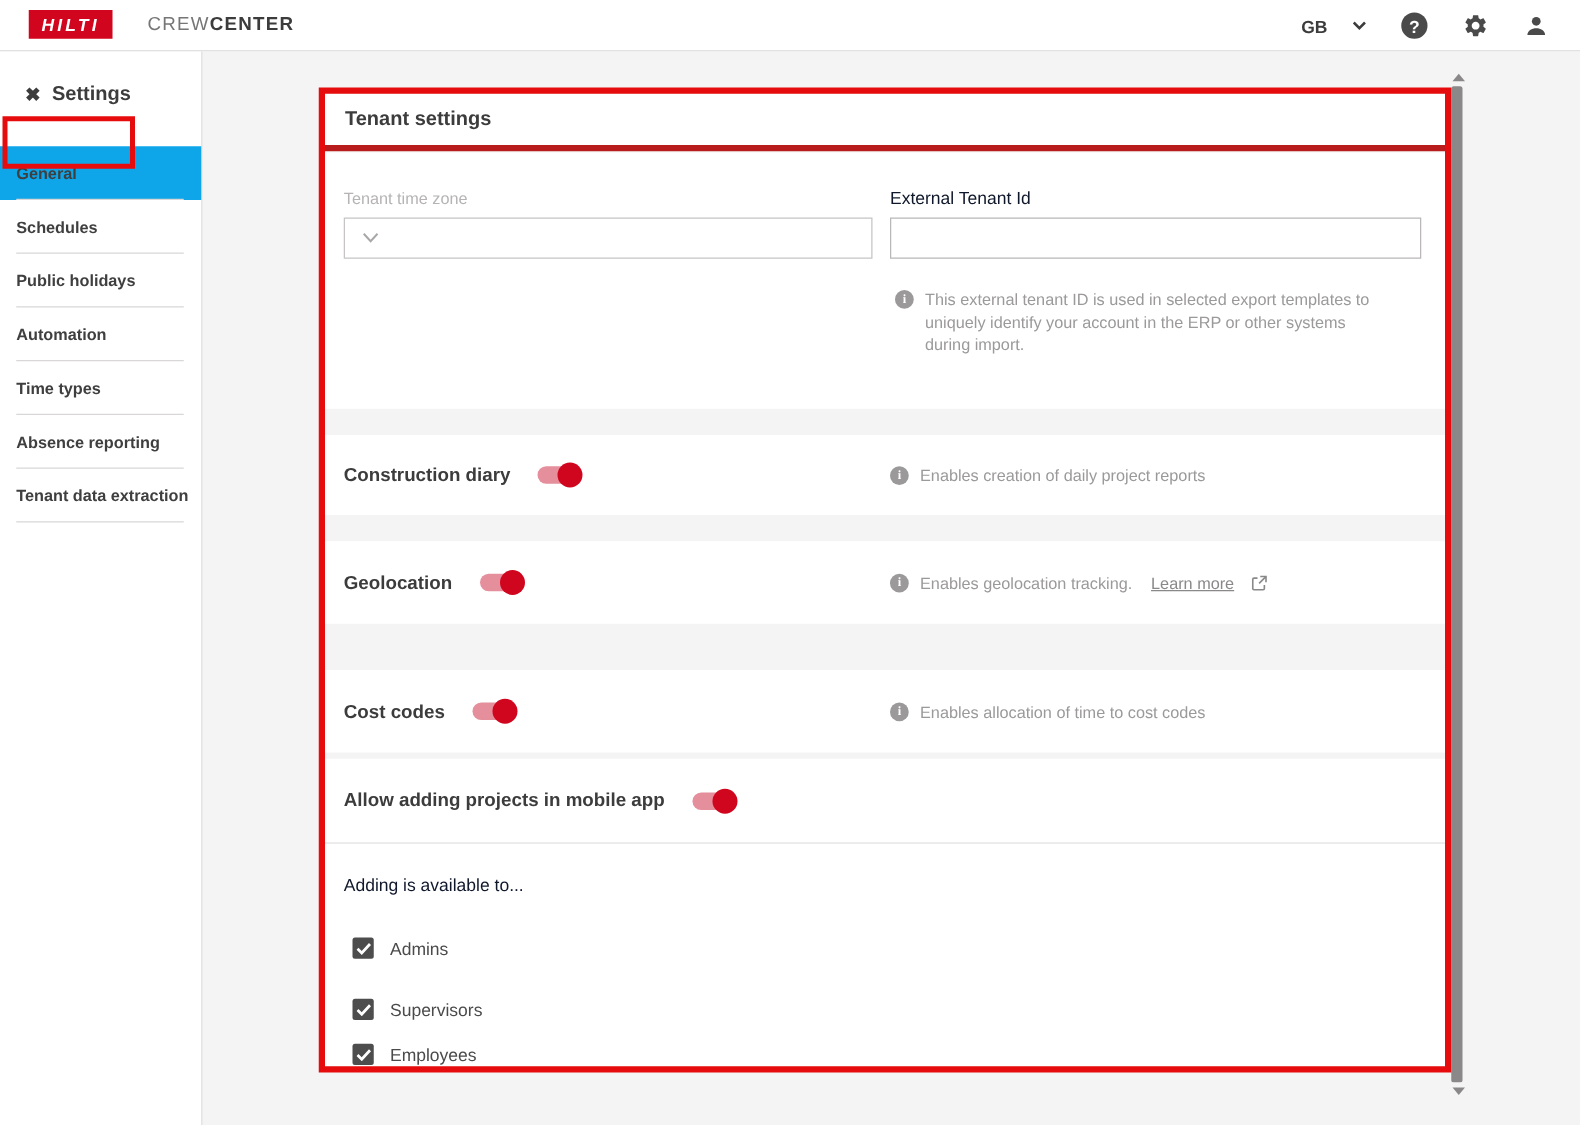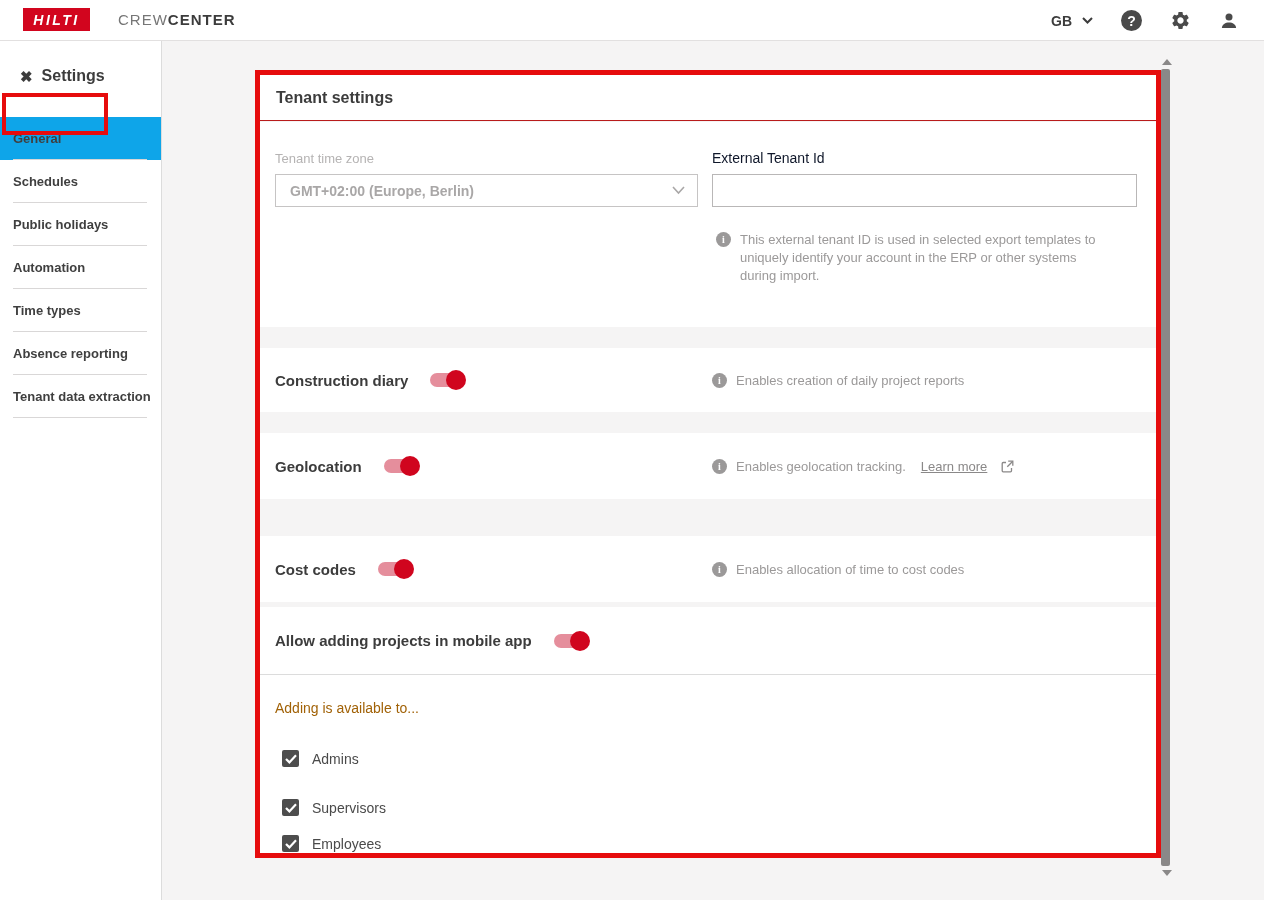--- a/index.html
+++ b/index.html
@@ -23,21 +23,21 @@
     background:#d2051e; color:#fff; display:flex; align-items:center; justify-content:center;
     font-weight:700; font-size:14px; letter-spacing:2.5px; font-style:italic;
   }
   .brand { position:absolute; left:118px; top:11px; font-size:15px; letter-spacing:1px; }
   .brand .crew { color:#767676; font-weight:400; }
   .brand .center { color:#3c3c3c; font-weight:700; }
   .topbar-right {
     position:absolute; right:25px; top:0; height:41px;
     display:flex; align-items:center; gap:28px;
   }
-  .lang { display:flex; align-items:center; gap:10px; font-size:14px; font-weight:700; color:#3c3c3c; cursor:pointer; }
+  .lang { display:flex; align-items:center; gap:20px; font-size:14px; font-weight:700; color:#3c3c3c; cursor:pointer; }
   .help-icon {
     width:21px; height:21px; border-radius:50%; background:#4a4a4a; color:#fff;
     font-size:14px; font-weight:700; display:flex; align-items:center; justify-content:center; cursor:pointer;
   }
   .icon-btn { cursor:pointer; display:flex; align-items:center; }
 
   
   .sidebar {
     position:absolute; left:0; top:41px; width:162px; height:859px;
     background:#fff; border-right:1px solid #dcdcdc; z-index:20;
@@ -53,21 +53,21 @@
   }
   .nav-item::after {
     content:""; position:absolute; left:13px; right:14px; bottom:0; height:1px; background:#d9d7d7;
   }
   .nav-item.active { background:#0ea5e9; }
 
   
   .main-bg { position:absolute; left:163px; top:41px; width:1101px; height:859px; background:#f5f4f4; }
 
   .card-section { position:absolute; left:260px; width:897px; background:#fff; }
-  .panel-header { top:75px; height:46px; border-bottom:1px solid #b91c1c; display:flex; align-items:center; padding-left:16px; }
+  .panel-header { top:75px; height:46px; border-bottom:5px solid #b91c1c; display:flex; align-items:center; padding-left:16px; }
   .panel-header h1 { font-size:16px; font-weight:700; color:#3c3c3c; }
 
   .form-section { top:122px; height:205px; }
   .field-label-muted { position:absolute; font-size:13px; color:#b5b3b3; }
   .field-label { position:absolute; font-size:14px; color:#0f172a; }
   .select-box {
     position:absolute; left:15px; top:52px; width:423px; height:33px;
     border:1px solid #c6c4c4; background:#fff; display:flex; align-items:center;
     padding:0 12px 0 14px; cursor:pointer;
   }
@@ -95,21 +95,21 @@
   .row-info .info-text { line-height:15px; }
   .learn-link { font-size:13px; color:#8a8888; text-decoration:underline; margin-left:6px; cursor:pointer; }
   .ext-icon { margin-left:5px; }
 
   
   .switch { position:relative; width:36px; height:20px; cursor:pointer; flex:0 0 auto; }
   .switch .track { position:absolute; left:0; top:3px; width:31px; height:14px; border-radius:7px; background:#e58e9c; }
   .switch .knob { position:absolute; right:0; top:0; width:20px; height:20px; border-radius:50%; background:#d0051e; }
 
   .adding-section { top:675px; height:178px; padding:25px 0 0 15px; }
-  .adding-label { font-size:14px; color:#a16207; }
+  .adding-label { font-size:14px; color:#0f172a; }
   .check-row { display:flex; align-items:center; gap:13px; margin-left:7px; }
   .cr-1 { margin-top:34px; } .cr-2 { margin-top:32px; } .cr-3 { margin-top:19px; }
   .checkbox {
     width:17px; height:17px; background:#4d4d4d; border-radius:2px; cursor:pointer;
     display:flex; align-items:center; justify-content:center; flex:0 0 auto;
   }
   .check-label { font-size:14px; color:#4a4a4a; }
 
   
   .scrollbar { position:absolute; left:1161px; top:55px; width:12px; height:825px; z-index:25; }
@@ -192,21 +192,20 @@
 
 <div class="main-bg"></div>
 
 <div class="card-section panel-header">
   <h1>Tenant settings</h1>
 </div>
 
 <div class="card-section form-section">
   <span class="field-label-muted" style="left:15px; top:29px;">Tenant time zone</span>
   <div class="select-box">
-    <span class="sel-text">GMT+02:00 (Europe, Berlin)</span>
     <svg width="13" height="9" viewBox="0 0 13 9">
         <polyline points="1,1 6.5,7 12,1" fill="none" stroke="#a9a7a7" stroke-width="1.6"></polyline>
       </svg>
   </div>
   <span class="field-label" style="left:452px; top:28px;">External Tenant Id</span>
   <input class="text-input" type="text" value="" style="">
   <div class="info-row" style="left:456px; top:109px; width:382px;">
     <span class="info-icon">i</span>
     <span class="info-text">This external tenant ID is used in selected export templates to uniquely identify your account in the ERP or other systems during import.</span>
   </div>

